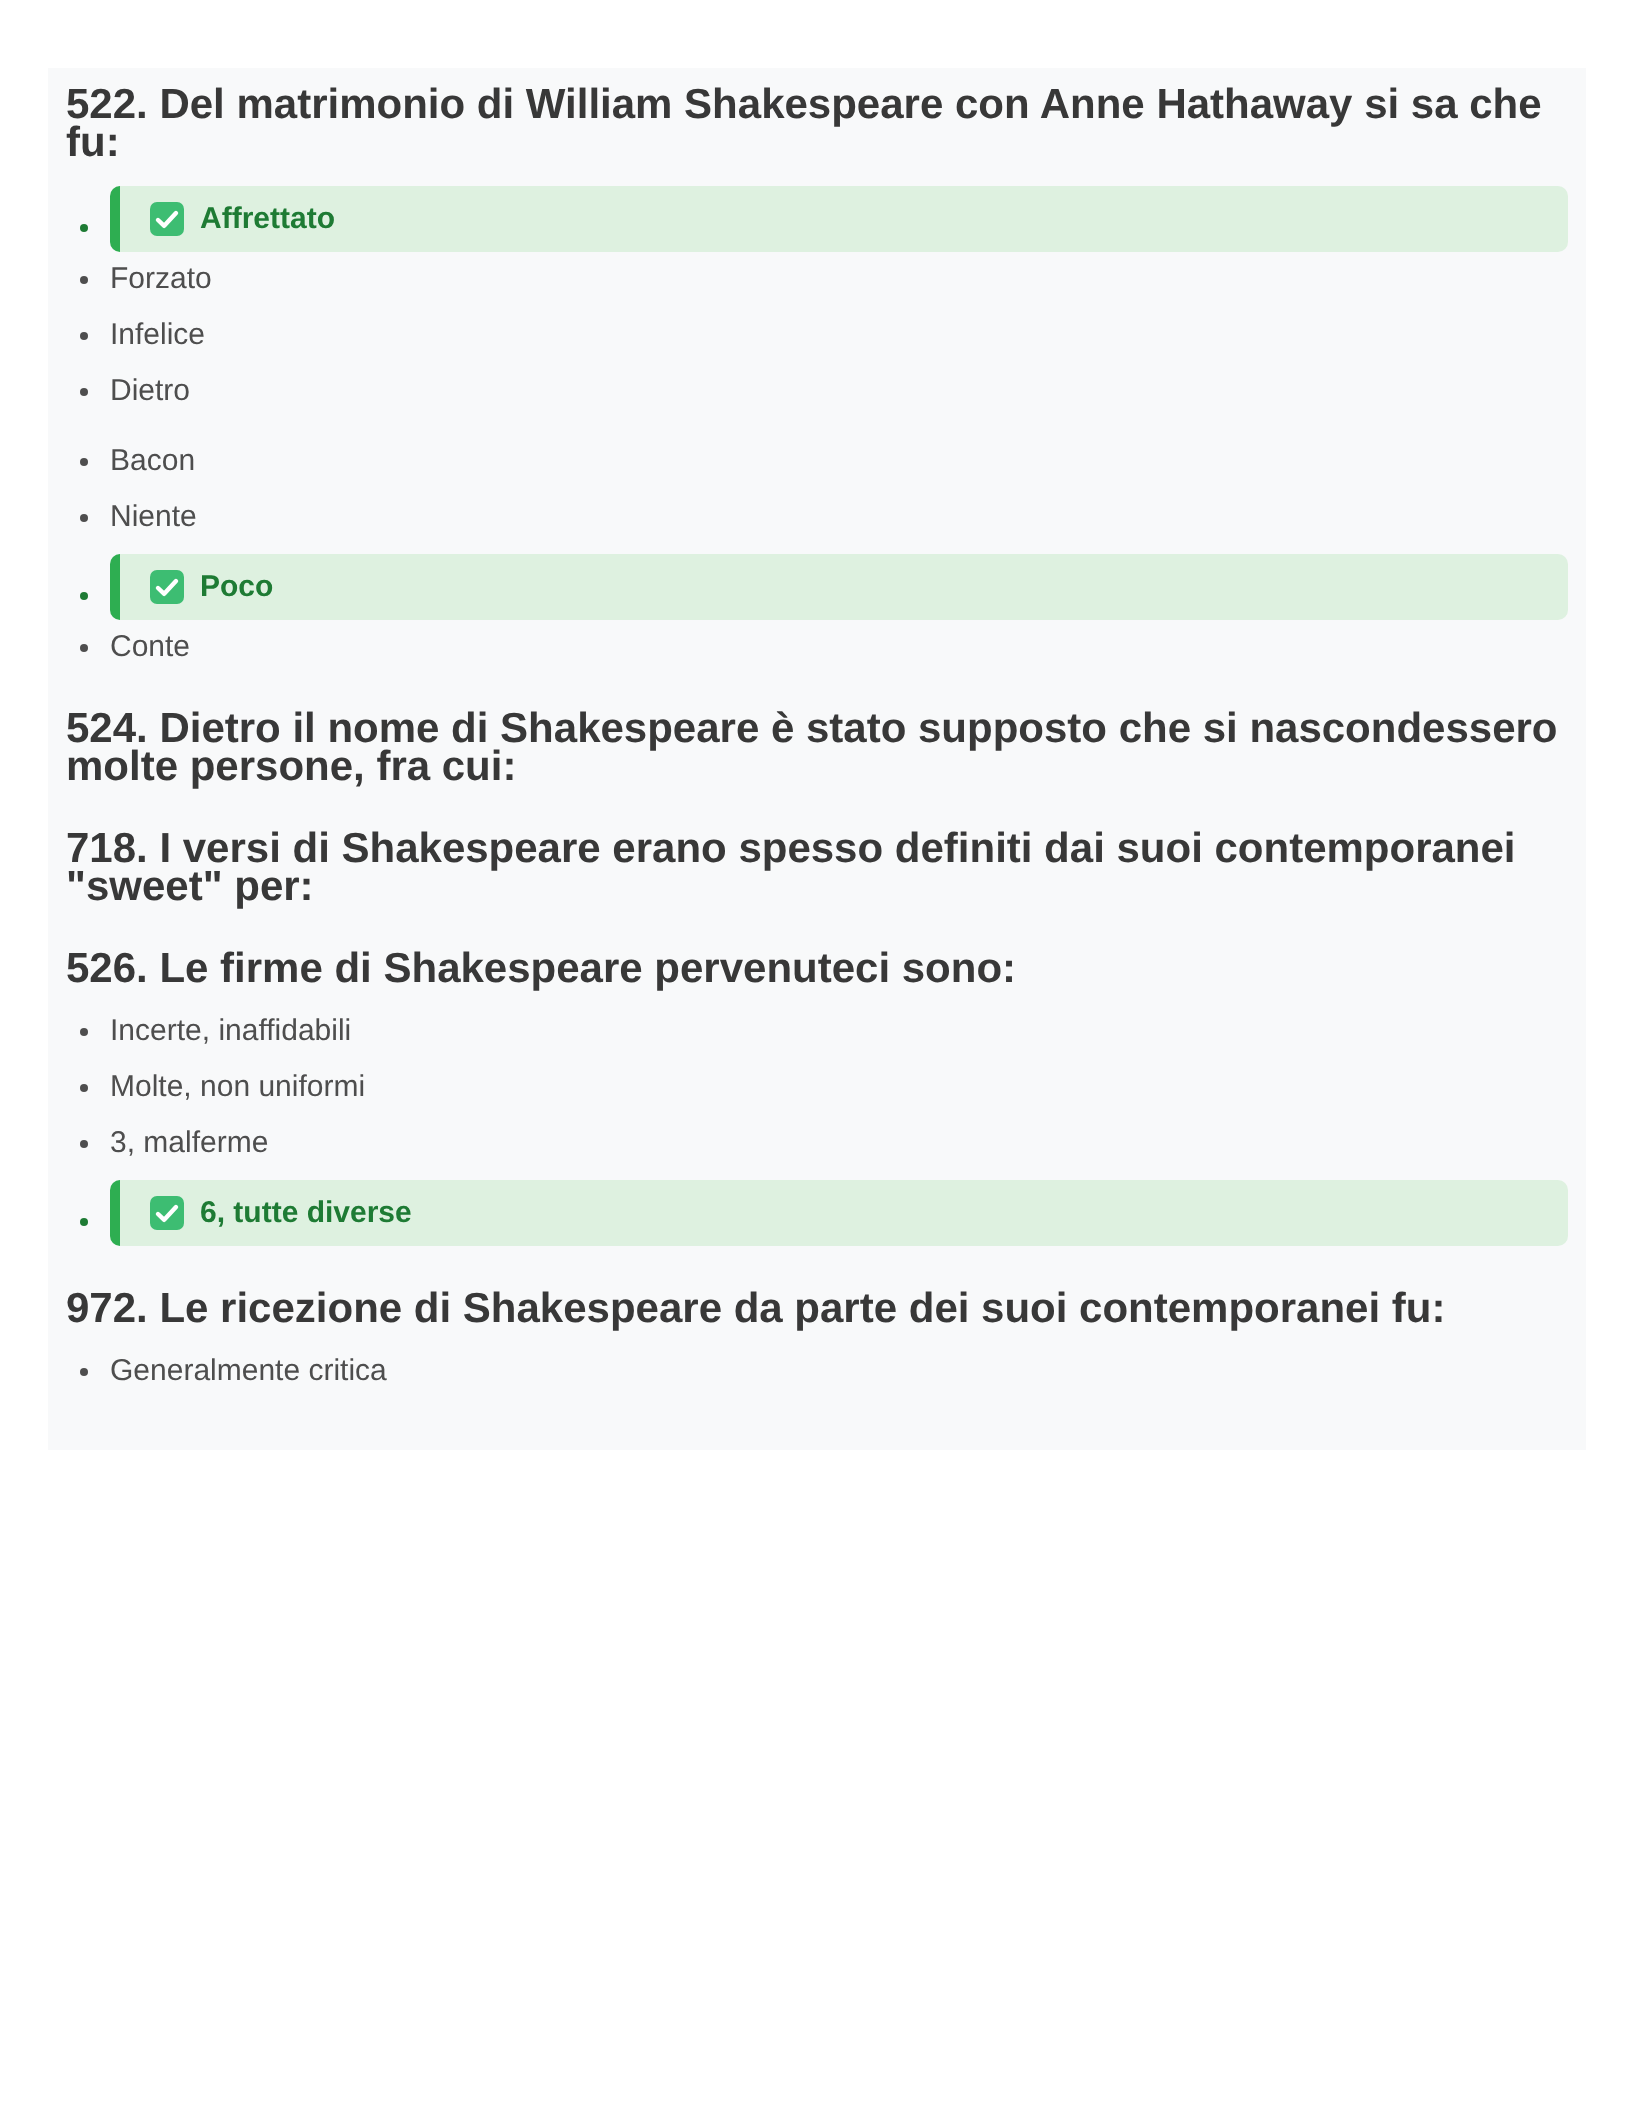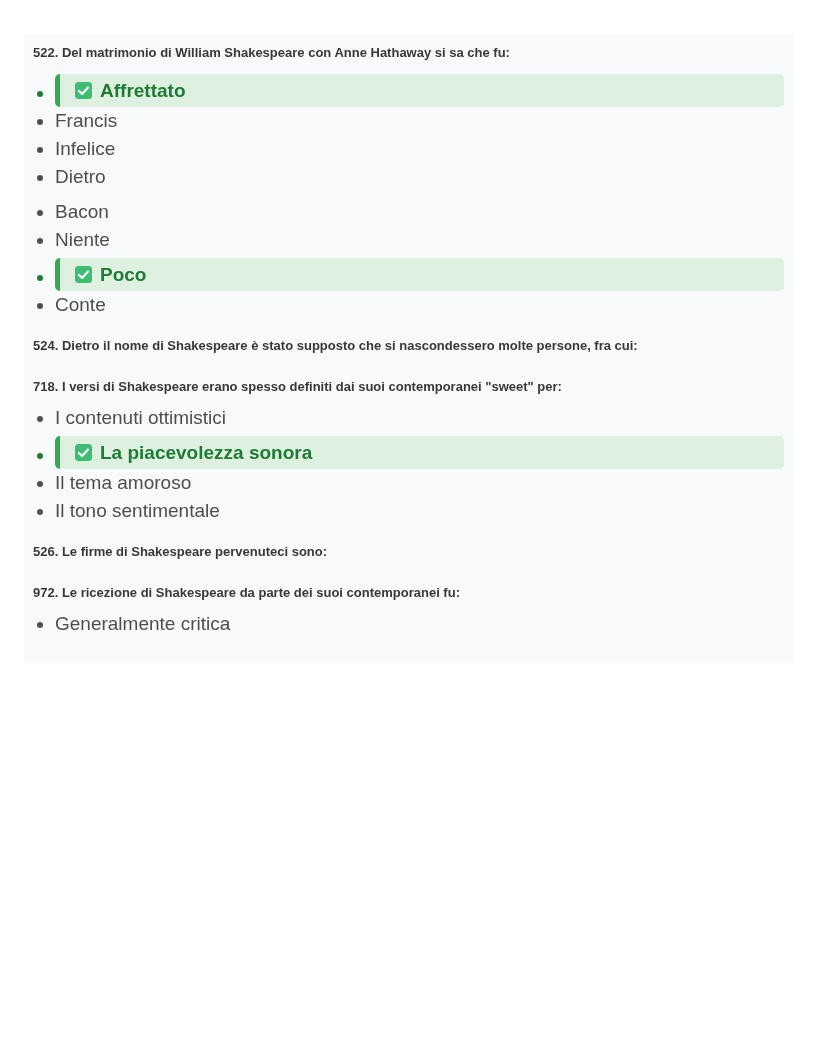--- a/index.html
+++ b/index.html
@@ -14,36 +14,36 @@
     overflow: hidden;
     position: relative;
   }
   .quiz-panel {
     margin: 34px 23px 0 24px;
     background: var(--panel-bg, #f8f9fa);
     padding: 9px 9px 14px 9px;
     box-sizing: border-box;
   }
   .question {
-    font-size: 13px;
+    font-size: 21px;
     font-weight: bold;
     color: var(--question-color, #383838);
     line-height: 19px;
     margin: 22px 0 0 0;
   }
   .question:first-child {
     margin-top: 0;
   }
   ul.answers {
     margin: 12px 0 16px 0;
     padding: 0 0 0 22px;
     list-style: disc outside;
   }
   li.answer {
-    font-size: 19px;
+    font-size: 15px;
     color: var(--answer-color, #4e4e4e);
     line-height: 19px;
     margin: 0 0 9px 0;
   }
   li.answer.correct {
     color: var(--correct-text, #1e7b34);
     margin: 4px 0 4px 0;
   }
   .answer-box {
     background: var(--highlight-bg, #def1e0);
@@ -77,21 +77,21 @@
         <svg width="17" height="17" viewBox="0 0 17 17" xmlns="http://www.w3.org/2000/svg">
           <rect class="ci-bg" x="0" y="0" width="17" height="17" rx="3.5" fill="#3dbd72"></rect>
           <path class="ci-mark" d="M4 9 L7.1 11.9 L13 5.5" stroke="#ffffff" stroke-width="2.2" fill="none" stroke-linecap="round" stroke-linejoin="round"></path>
         </svg>
       </span>
       <span class="answer-text">Affrettato</span>
     </div>
   </li>
 
   <li class="answer">
-    <span class="answer-text">Francis</span>
+    <span class="answer-text">Forzato</span>
   </li>
 
   <li class="answer">
     <span class="answer-text">Infelice</span>
   </li>
 
   <li class="answer">
     <span class="answer-text">Dietro</span>
   </li>
 </ul>
@@ -118,47 +118,47 @@
   </li>
 
   <li class="answer">
     <span class="answer-text">Conte</span>
   </li>
 </ul>
 
   <p class="question">524. Dietro il nome di Shakespeare è stato supposto che si nascondessero molte persone, fra cui:</p>
 
   <p class="question">718. I versi di Shakespeare erano spesso definiti dai suoi contemporanei "sweet" per:</p>
+
+  <p class="question">526. Le firme di Shakespeare pervenuteci sono:</p>
   <ul class="answers">
   <li class="answer">
-    <span class="answer-text">I contenuti ottimistici</span>
+    <span class="answer-text">Incerte, inaffidabili</span>
+  </li>
+
+  <li class="answer">
+    <span class="answer-text">Molte, non uniformi</span>
+  </li>
+
+  <li class="answer">
+    <span class="answer-text">3, malferme</span>
   </li>
 
   <li class="answer correct">
     <div class="answer-box">
       <span class="check-icon">
         <svg width="17" height="17" viewBox="0 0 17 17" xmlns="http://www.w3.org/2000/svg">
           <rect class="ci-bg" x="0" y="0" width="17" height="17" rx="3.5" fill="#3dbd72"></rect>
           <path class="ci-mark" d="M4 9 L7.1 11.9 L13 5.5" stroke="#ffffff" stroke-width="2.2" fill="none" stroke-linecap="round" stroke-linejoin="round"></path>
         </svg>
       </span>
-      <span class="answer-text">La piacevolezza sonora</span>
+      <span class="answer-text">6, tutte diverse</span>
     </div>
   </li>
-
-  <li class="answer">
-    <span class="answer-text">Il tema amoroso</span>
-  </li>
-
-  <li class="answer">
-    <span class="answer-text">Il tono sentimentale</span>
-  </li>
 </ul>
-
-  <p class="question">526. Le firme di Shakespeare pervenuteci sono:</p>
 
   <p class="question">972. Le ricezione di Shakespeare da parte dei suoi contemporanei fu:</p>
   <ul class="answers">
   <li class="answer">
     <span class="answer-text">Generalmente critica</span>
   </li>
 </ul>
 </div>
 
 </body></html>

